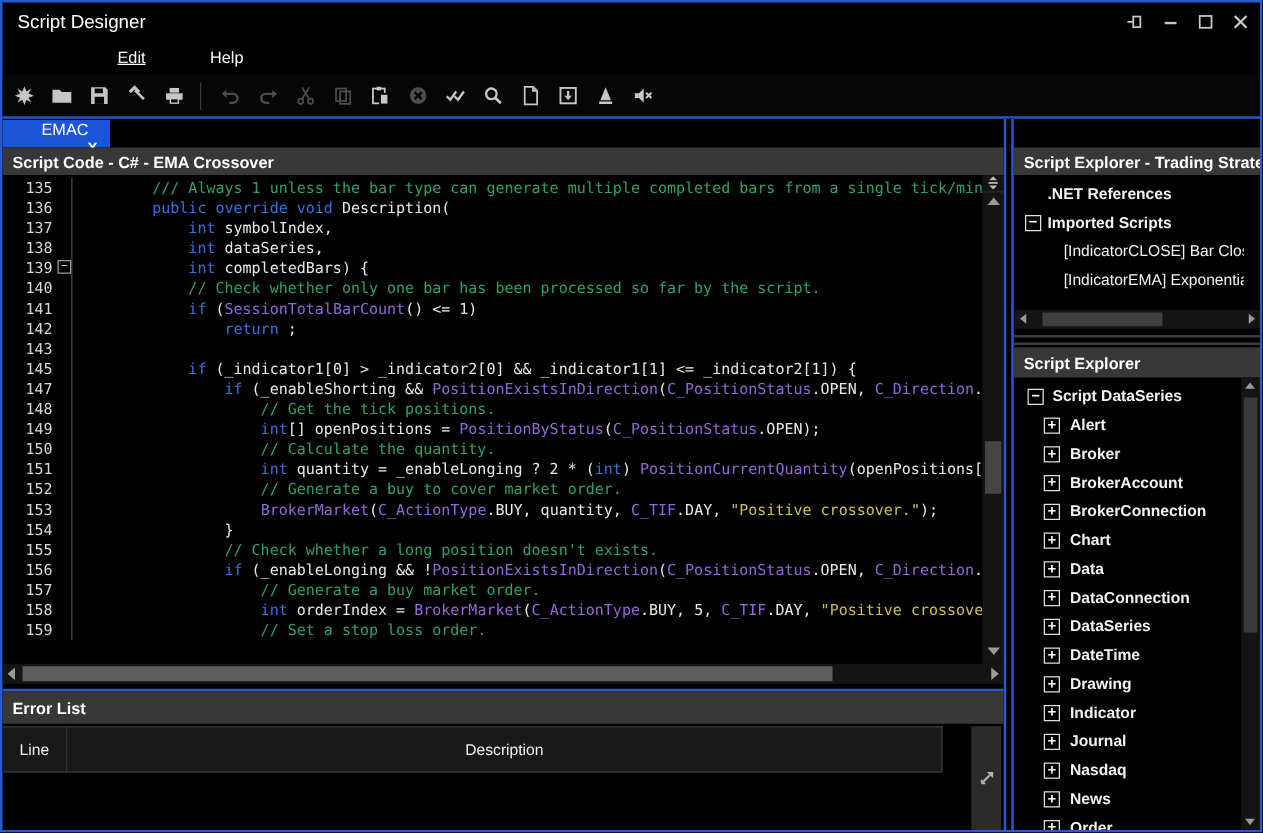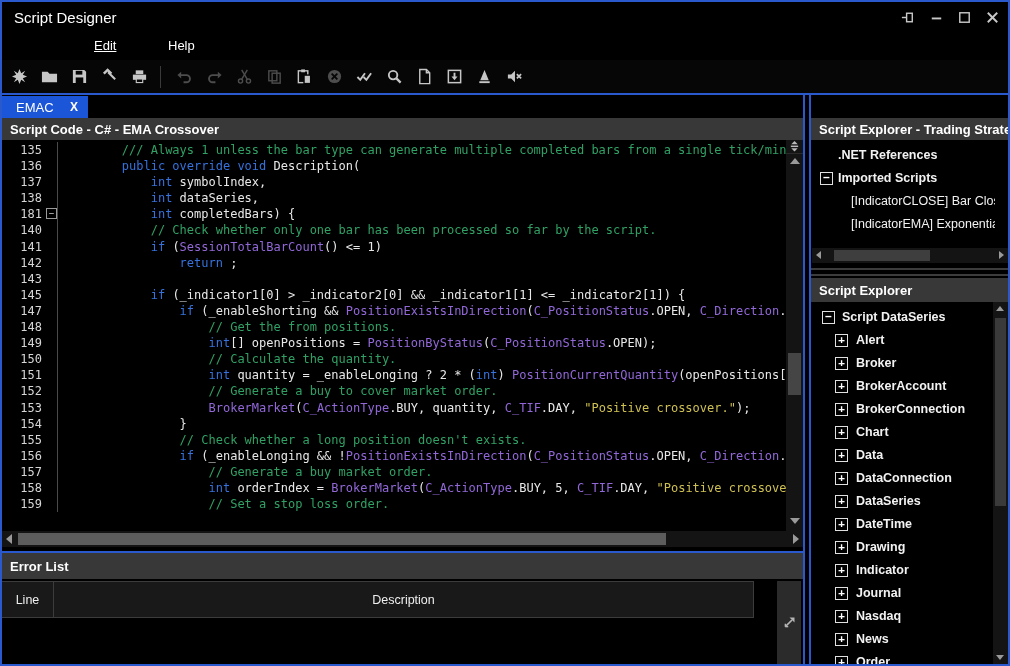--- a/index.html
+++ b/index.html
@@ -13,21 +13,21 @@
   .winbtn{width:19px;height:19px;display:flex;align-items:center;justify-content:center;color:#c8c8c8;cursor:default;}
   .menubar{left:0;top:30px;right:200px;height:28px;display:flex;align-items:center;}
   .menuitem{font-size:13px;color:#fff;position:absolute;top:6px;}
   .toolbar{left:0;top:58px;right:0;height:33px;display:flex;align-items:center;background:#060606;}
   .tbtn{width:26px;height:24px;display:flex;align-items:center;justify-content:center;color:#c6c6c6;margin-left:4px;}
   .tbtn.disabled{color:#4d4d4d;}
   .tsep{width:1px;height:22px;background:#3a3a3a;margin:0 6px 0 8px;}
   .blueline{left:0;top:91px;right:0;height:2px;background:var(--accent);}
   
   .tabrow{left:0;top:93px;right:0;height:23px;}
-  .tab{left:0;top:1px;width:86px;height:22px;background:var(--tab);display:flex;align-items:center;}
+  .tab{left:0;top:1px;width:86px;height:22px;background:var(--tab);display:flex;align-items:center;flex-direction:column;}
   .tab-label{font-size:13px;margin-left:14px;color:#fff;}
   .tab-close{margin-left:auto;margin-right:10px;font-size:12px;font-weight:bold;color:#fff;}
   
   .panel-header{background:#383838;font-weight:bold;font-size:13px;display:flex;align-items:center;padding-left:8px;box-sizing:border-box;white-space:nowrap;overflow:hidden;}
   .ed-header{left:0;top:116px;width:801px;height:22px;}
   .code{left:0;top:138px;width:784px;height:391px;overflow:hidden;background:#000;font-family:"DejaVu Sans Mono","Liberation Mono",monospace;font-size:12px;line-height:16.1px;padding-top:2px;box-sizing:border-box;}
   .code-line{white-space:pre;height:16.1px;position:relative;}
   .ln{display:inline-block;width:40px;text-align:right;color:#d6d6d6;padding-right:15px;margin-right:0;border-right:1px solid #4a4a4a;}
   .codetext{padding-left:6px;color:var(--plain);}
   .tk-k{color:var(--keyword);} .tk-c{color:var(--comment);} .tk-m{color:var(--method);} .tk-s{color:var(--string);} .tk-p{color:var(--plain);}
@@ -261,28 +261,28 @@
 
   <div class="abs panel-header ed-header">
     <span>Script Code - C# - EMA Crossover</span>
   </div>
 
   <div class="abs code">
       <div class="code-line"><span class="ln">135</span><span class="codetext"><span class="tk-c">        /// Always 1 unless the bar type can generate multiple completed bars from a single tick/minute/day</span></span></div>
       <div class="code-line"><span class="ln">136</span><span class="codetext"><span class="tk-k">        public override void </span><span class="tk-p">Description(</span></span></div>
       <div class="code-line"><span class="ln">137</span><span class="codetext"><span class="tk-k">            int</span><span class="tk-p"> symbolIndex,</span></span></div>
       <div class="code-line"><span class="ln">138</span><span class="codetext"><span class="tk-k">            int</span><span class="tk-p"> dataSeries,</span></span></div>
-      <div class="code-line"><span class="ln">181</span><span class="codetext"><span class="tk-k">            int</span><span class="tk-p"> completedBars) {</span></span><span class="foldbox">−</span></div>
+      <div class="code-line"><span class="ln">139</span><span class="codetext"><span class="tk-k">            int</span><span class="tk-p"> completedBars) {</span></span><span class="foldbox">−</span></div>
       <div class="code-line"><span class="ln">140</span><span class="codetext"><span class="tk-c">            // Check whether only one bar has been processed so far by the script.</span></span></div>
       <div class="code-line"><span class="ln">141</span><span class="codetext"><span class="tk-k">            if</span><span class="tk-p"> (</span><span class="tk-m">SessionTotalBarCount</span><span class="tk-p">() &lt;= 1)</span></span></div>
       <div class="code-line"><span class="ln">142</span><span class="codetext"><span class="tk-k">                return</span><span class="tk-p"> ;</span></span></div>
       <div class="code-line"><span class="ln">143</span><span class="codetext"></span></div>
       <div class="code-line"><span class="ln">145</span><span class="codetext"><span class="tk-k">            if</span><span class="tk-p"> (_indicator1[0] &gt; _indicator2[0] &amp;&amp; _indicator1[1] &lt;= _indicator2[1]) {</span></span></div>
       <div class="code-line"><span class="ln">147</span><span class="codetext"><span class="tk-k">                if</span><span class="tk-p"> (_enableShorting &amp;&amp; </span><span class="tk-m">PositionExistsInDirection</span><span class="tk-p">(</span><span class="tk-m">C_PositionStatus</span><span class="tk-p">.OPEN, </span><span class="tk-m">C_Direction</span><span class="tk-p">.SHORT)) {</span></span></div>
-      <div class="code-line"><span class="ln">148</span><span class="codetext"><span class="tk-c">                    // Get the from positions.</span></span></div>
+      <div class="code-line"><span class="ln">148</span><span class="codetext"><span class="tk-c">                    // Get the tick positions.</span></span></div>
       <div class="code-line"><span class="ln">149</span><span class="codetext"><span class="tk-k">                    int</span><span class="tk-p">[] openPositions = </span><span class="tk-m">PositionByStatus</span><span class="tk-p">(</span><span class="tk-m">C_PositionStatus</span><span class="tk-p">.OPEN);</span></span></div>
       <div class="code-line"><span class="ln">150</span><span class="codetext"><span class="tk-c">                    // Calculate the quantity.</span></span></div>
       <div class="code-line"><span class="ln">151</span><span class="codetext"><span class="tk-k">                    int</span><span class="tk-p"> quantity = _enableLonging ? 2 * (</span><span class="tk-k">int</span><span class="tk-p">) </span><span class="tk-m">PositionCurrentQuantity</span><span class="tk-p">(openPositions[0]) : 1;</span></span></div>
       <div class="code-line"><span class="ln">152</span><span class="codetext"><span class="tk-c">                    // Generate a buy to cover market order.</span></span></div>
       <div class="code-line"><span class="ln">153</span><span class="codetext"><span class="tk-p">                    </span><span class="tk-m">BrokerMarket</span><span class="tk-p">(</span><span class="tk-m">C_ActionType</span><span class="tk-p">.BUY, quantity, </span><span class="tk-m">C_TIF</span><span class="tk-p">.DAY, </span><span class="tk-s">"Positive crossover."</span><span class="tk-p">);</span></span></div>
       <div class="code-line"><span class="ln">154</span><span class="codetext"><span class="tk-p">                }</span></span></div>
       <div class="code-line"><span class="ln">155</span><span class="codetext"><span class="tk-c">                // Check whether a long position doesn't exists.</span></span></div>
       <div class="code-line"><span class="ln">156</span><span class="codetext"><span class="tk-k">                if</span><span class="tk-p"> (_enableLonging &amp;&amp; !</span><span class="tk-m">PositionExistsInDirection</span><span class="tk-p">(</span><span class="tk-m">C_PositionStatus</span><span class="tk-p">.OPEN, </span><span class="tk-m">C_Direction</span><span class="tk-p">.LONG_ONLY)) {</span></span></div>
       <div class="code-line"><span class="ln">157</span><span class="codetext"><span class="tk-c">                    // Generate a buy market order.</span></span></div>
       <div class="code-line"><span class="ln">158</span><span class="codetext"><span class="tk-k">                    int</span><span class="tk-p"> orderIndex = </span><span class="tk-m">BrokerMarket</span><span class="tk-p">(</span><span class="tk-m">C_ActionType</span><span class="tk-p">.BUY, 5, </span><span class="tk-m">C_TIF</span><span class="tk-p">.DAY, </span><span class="tk-s">"Positive crossover."</span></span></div>

